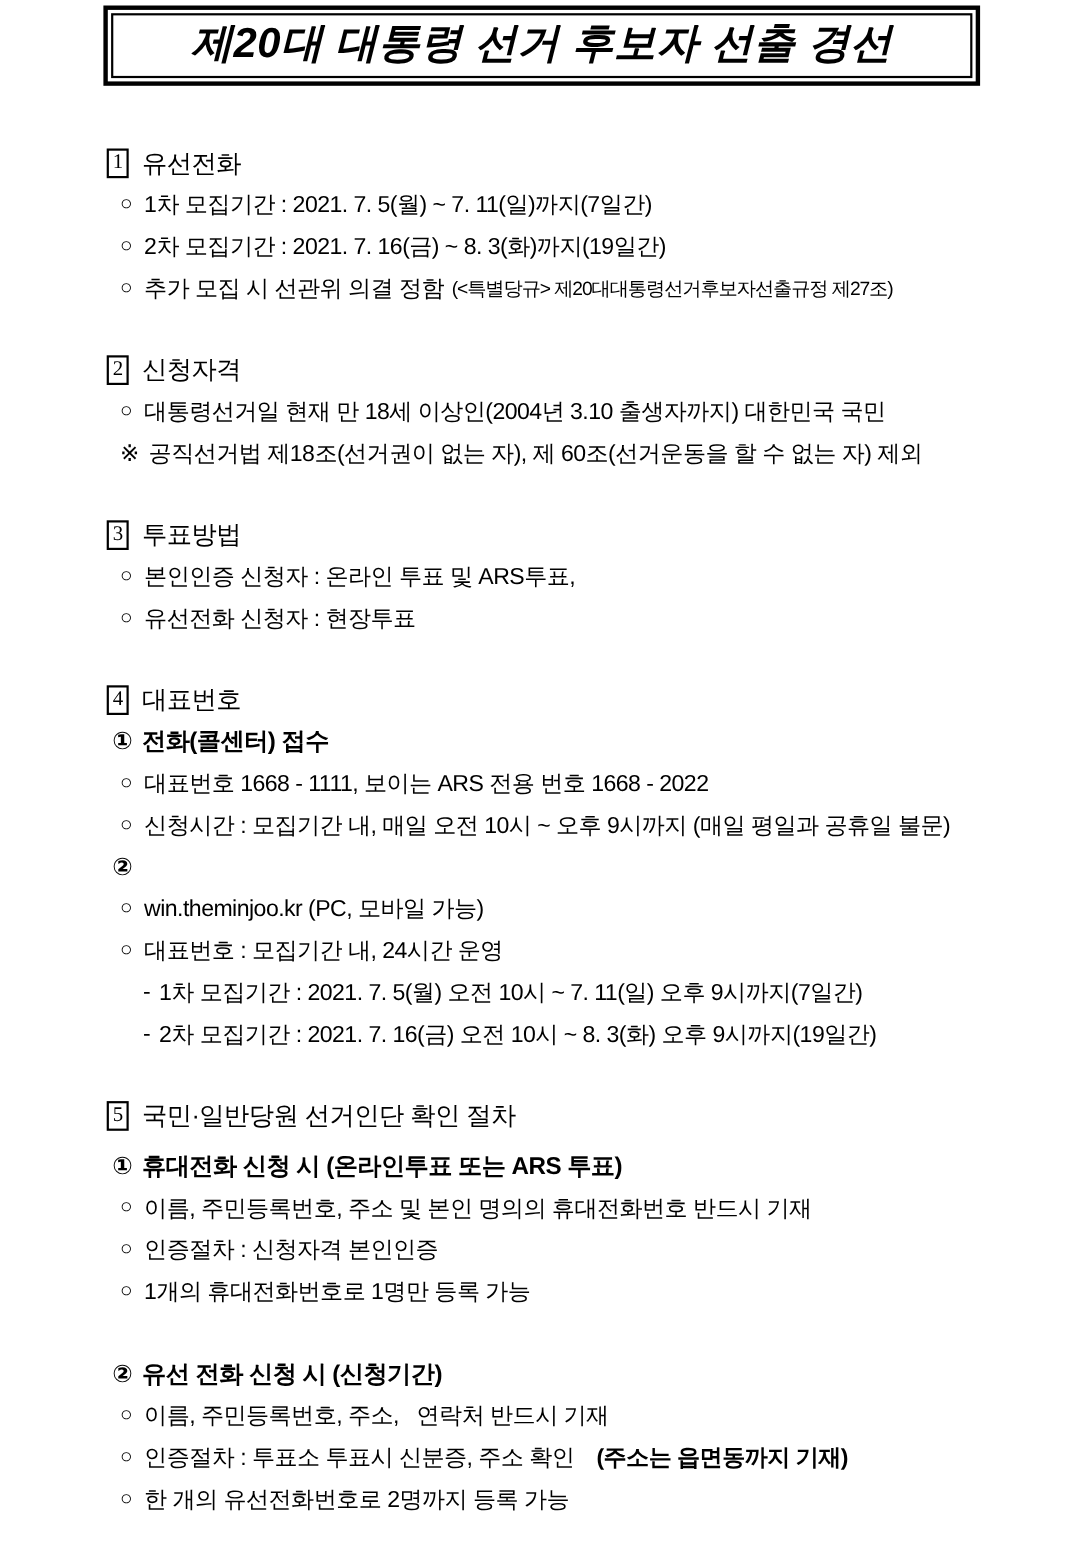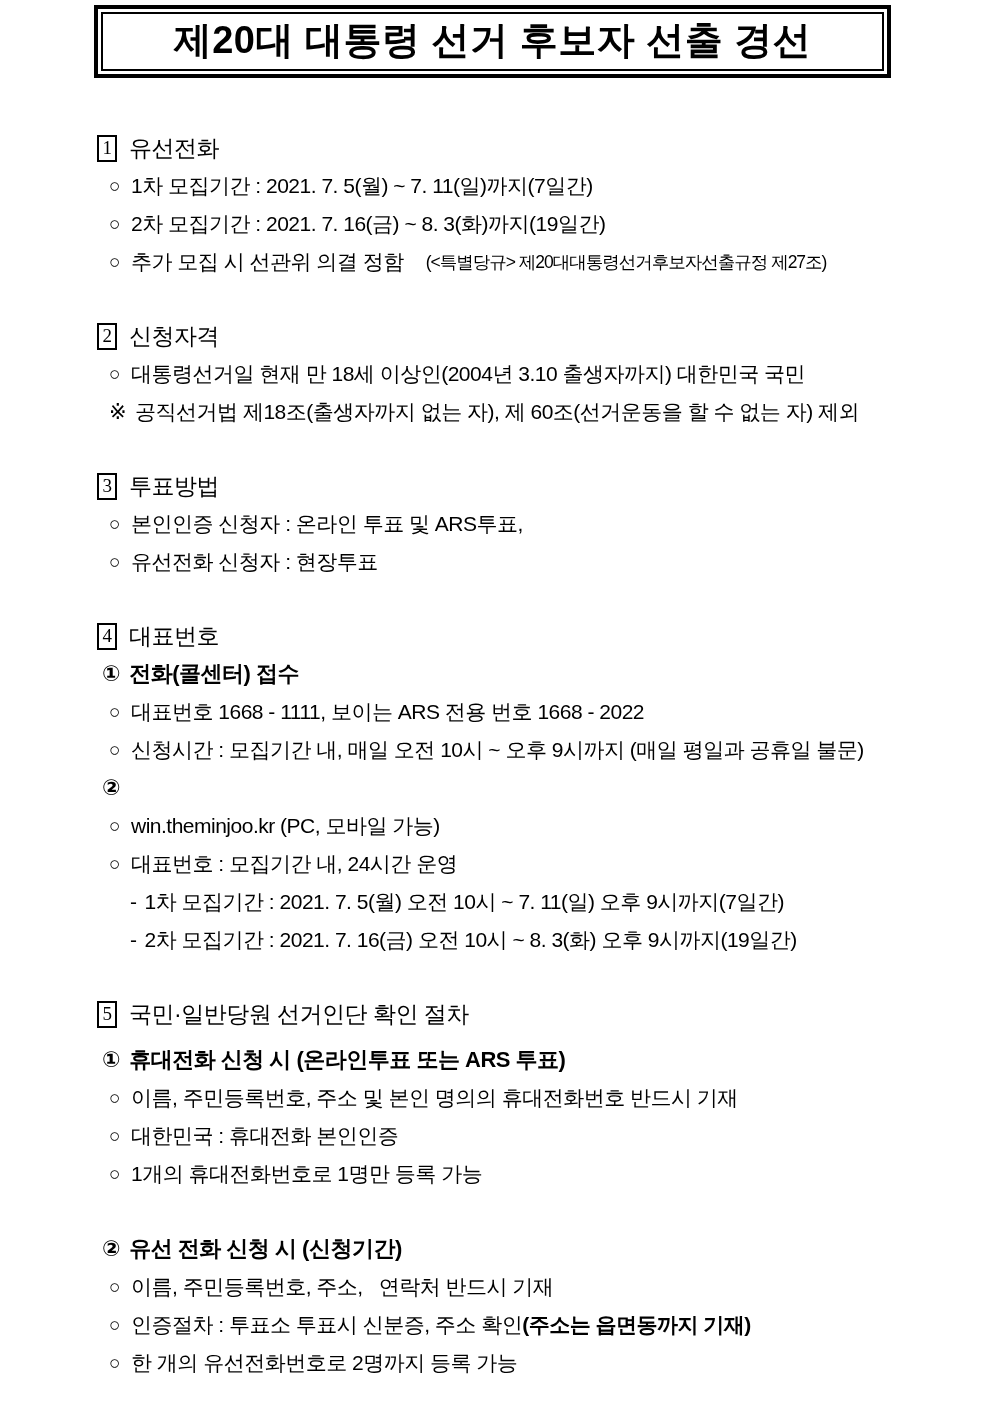--- a/index.html
+++ b/index.html
@@ -17,20 +17,21 @@
     overflow: hidden;
   }
   
   .title-box {
     box-sizing: border-box;
     margin: 5px 0 0 94px;
     width: 797px;
     border: 4px solid #000;
     padding: 3px;
     background: #fff;
+    font-style: italic;
   }
   .title-inner {
     border: 2px solid #000;
     padding: 4px 0 6px 0;
   }
   .title-line {
     text-align: center;
     font-size: 38px;
     line-height: 45px;
     font-weight: 900;
@@ -74,22 +75,22 @@
   }
   .line .marker {
     margin-right: 11px;
     font-size: 19px;
     flex: none;
   }
   .line .marker.note { font-size: 21px; margin-right: 9px; }
   .line .marker.dash { font-size: 21px; margin-right: 8px; }
   .line.indent1 { margin-left: 33px; }
   .txt { white-space: pre-wrap; }
-  .txt.small { font-size: 17.5px; margin-left: 22px; letter-spacing: -1px; }
-  .txt.bold { font-weight: bold; }
+  .txt.small { font-size: 17.5px; margin-left: 7px; letter-spacing: -1px; }
+  .txt.bold { font-weight: bold; margin-left: 20px; }
   .sub-heading {
     height: 38px;
     display: flex;
     align-items: center;
     font-size: 22px;
     font-weight: bold;
     letter-spacing: -0.5px;
     margin-left: 5px;
   }
   .sub-heading .marker { margin-right: 9px; font-size: 22px; flex: none; }
@@ -133,21 +134,21 @@
       <div class="sec-heading">
         <span class="secnum">2</span>
         <span class="sec-title">신청자격</span>
       </div>
       <div class="line">
         <span class="marker">○</span>
         <span class="txt">대통령선거일 현재 만 18세 이상인(2004년 3.10 출생자까지) 대한민국 국민</span>
       </div>
       <div class="line">
         <span class="marker note">※</span>
-        <span class="txt">공직선거법 제18조(출생자까지 없는 자), 제 60조(선거운동을 할 수 없는 자) 제외</span>
+        <span class="txt">공직선거법 제18조(선거권이 없는 자), 제 60조(선거운동을 할 수 없는 자) 제외</span>
       </div>
     </section>
 
     <section class="section">
       <div class="sec-heading">
         <span class="secnum">3</span>
         <span class="sec-title">투표방법</span>
       </div>
       <div class="line">
         <span class="marker">○</span>
@@ -208,21 +209,21 @@
       <div class="sub-heading sub1-gap">
         <span class="marker">①</span>
         <span>휴대전화 신청 시 (온라인투표 또는 ARS 투표)</span>
       </div>
       <div class="line">
         <span class="marker">○</span>
         <span class="txt">이름, 주민등록번호, 주소 및 본인 명의의 휴대전화번호 반드시 기재</span>
       </div>
       <div class="line">
         <span class="marker">○</span>
-        <span class="txt">대한민국 : 휴대전화 본인인증</span>
+        <span class="txt">인증절차 : 신청자격 본인인증</span>
       </div>
       <div class="line">
         <span class="marker">○</span>
         <span class="txt">1개의 휴대전화번호로 1명만 등록 가능</span>
       </div>
 
       <div class="sub-heading sub2-gap">
         <span class="marker">②</span>
         <span>유선 전화 신청 시 (신청기간)</span>
       </div>

